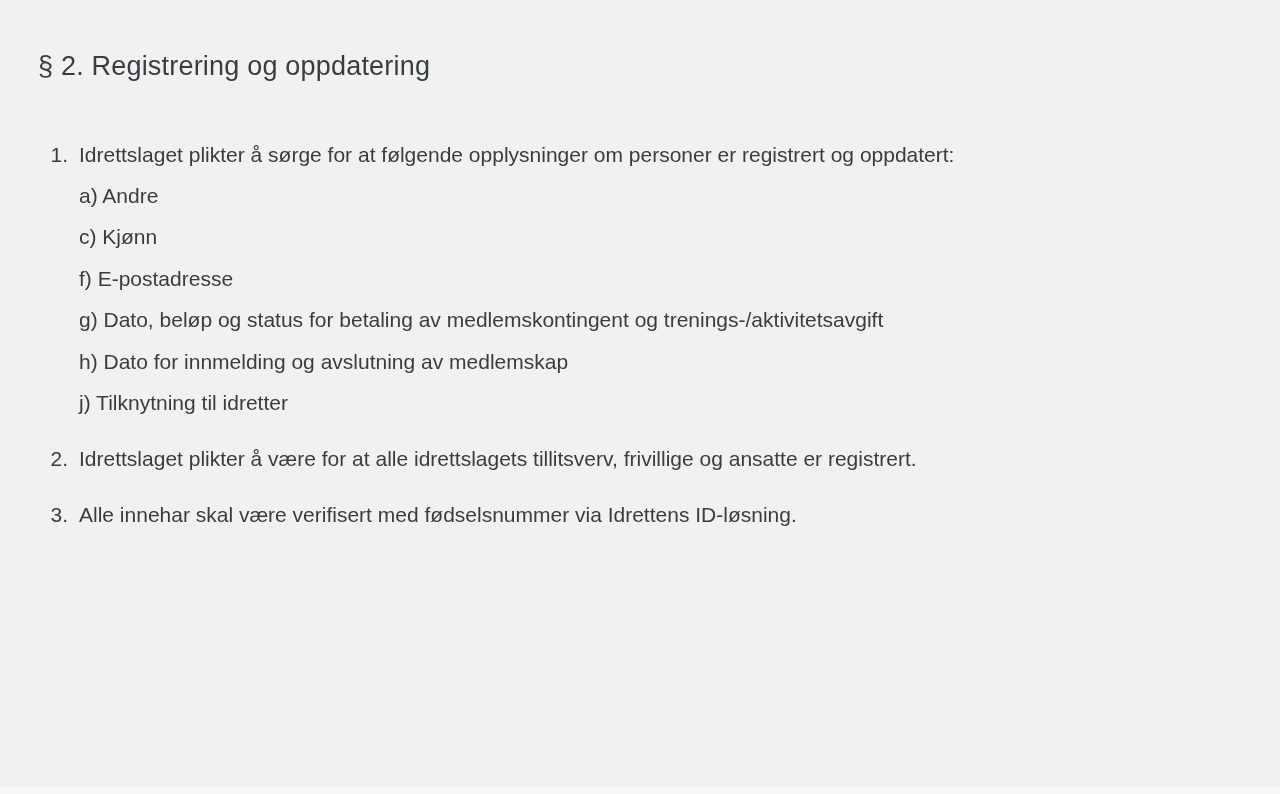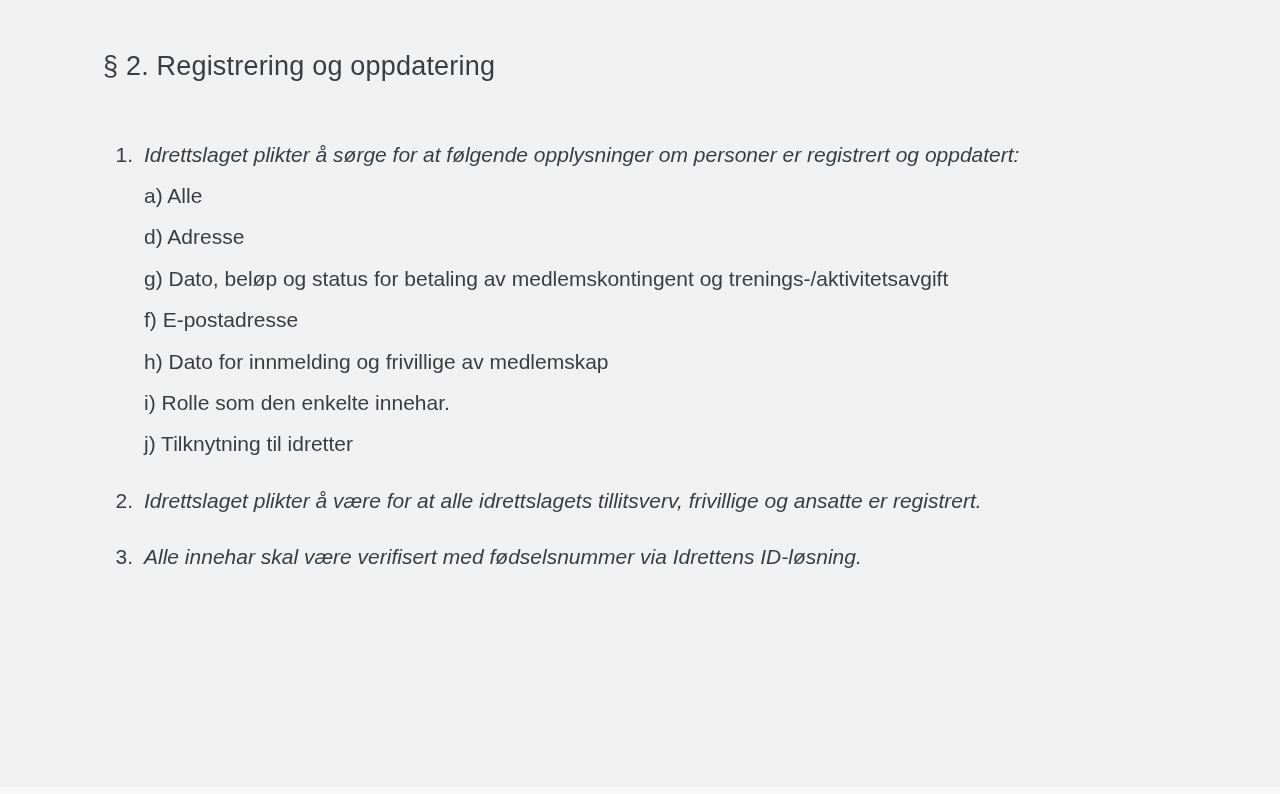--- a/index.html
+++ b/index.html
@@ -8,22 +8,21 @@
     width: 1280px;
     height: 794px;
     background: #f1f1f2;
     font-family: "Liberation Sans", "DejaVu Sans", sans-serif;
     color: #383d41;
     -webkit-font-smoothing: antialiased;
     overflow: hidden;
   }
   .doc {
     box-sizing: border-box;
-    padding: 50px 40px 0 79px;
-    margin-left: 24px;
+    padding: 50px 40px 0 38px;
   }
   .section-heading {
     font-size: 27px;
     font-weight: 400;
     line-height: 32px;
     margin: 0 0 52px 0;
     letter-spacing: 0.2px;
   }
   .section-list {
     margin: 0;
@@ -42,21 +41,20 @@
     margin-right: 11px;
     line-height: 41px;
   }
   .list-item-body {
     flex: 1 1 auto;
     min-width: 0;
   }
   .list-item-text {
     margin: 0;
     line-height: 41px;
-    font-style: italic;
   }
   .subitem-list {
     margin: 0;
     padding: 0;
   }
   .subitem {
     margin: 0;
     line-height: 41.4px;
     white-space: nowrap;
   }
@@ -76,26 +74,25 @@
 
   <h2 class="section-heading">§ 2. Registrering og oppdatering</h2>
 
   <ol class="section-list">
 
     <li class="list-item">
       <span class="list-item-number">1.</span>
       <div class="list-item-body">
         <p class="list-item-text">Idrettslaget plikter å sørge for at følgende opplysninger om personer er registrert og oppdatert:</p>
         <div class="subitem-list">
-          <p class="subitem">a) Alle</p>
-          <p class="subitem">d) Adresse</p>
+          <p class="subitem">a) Andre</p>
+          <p class="subitem">c) Kjønn</p>
+          <p class="subitem">f) E-postadresse</p>
           <p class="subitem">g) Dato, beløp og status for betaling av medlemskontingent og trenings-/aktivitetsavgift</p>
-          <p class="subitem">f) E-postadresse</p>
-          <p class="subitem">h) Dato for innmelding og frivillige av medlemskap</p>
-          <p class="subitem">i) Rolle som den enkelte innehar.</p>
+          <p class="subitem">h) Dato for innmelding og avslutning av medlemskap</p>
           <p class="subitem">j) Tilknytning til idretter</p>
         </div>
       </div>
     </li>
 
     <li class="list-item">
       <span class="list-item-number">2.</span>
       <div class="list-item-body">
         <p class="list-item-text">Idrettslaget plikter å være for at alle idrettslagets tillitsverv, frivillige og ansatte er registrert.</p>
       </div>

